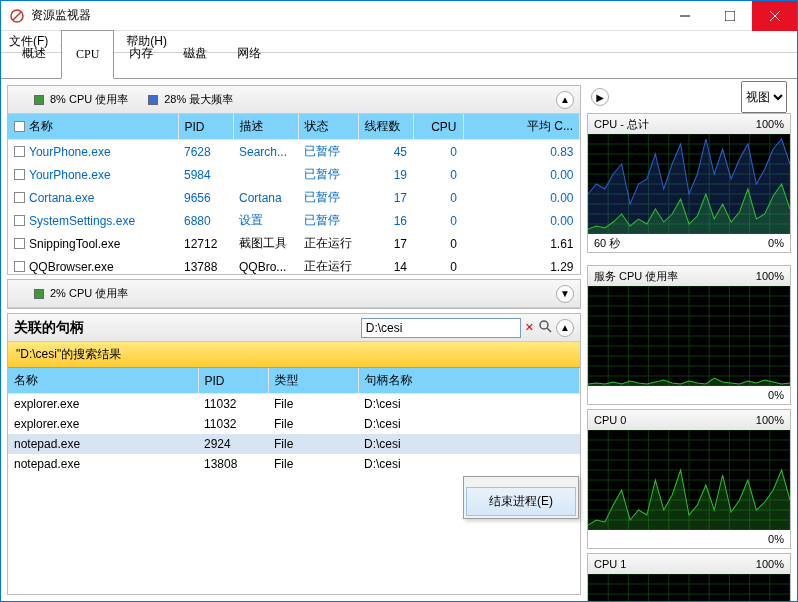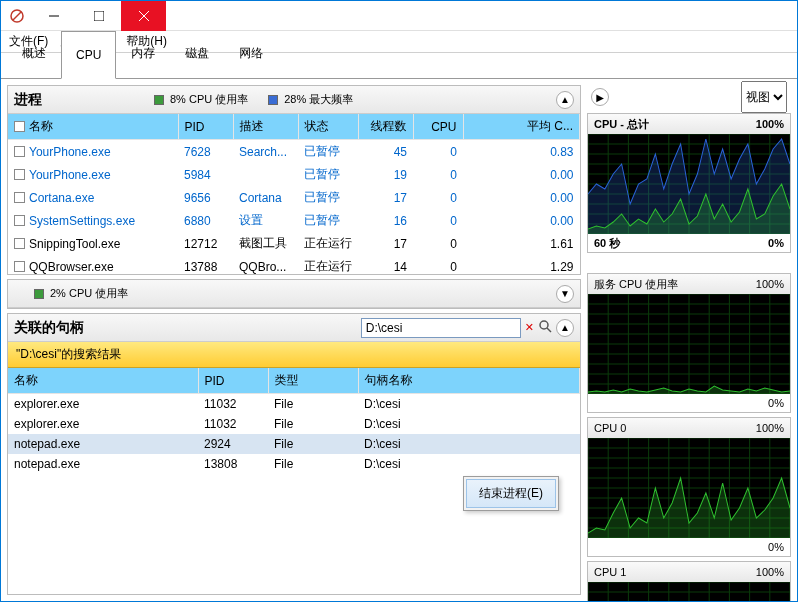--- a/index.html
+++ b/index.html
@@ -6,21 +6,21 @@
 body { font: 12px "Microsoft YaHei", "Segoe UI", sans-serif; background: #fff; width: 798px; height: 602px; overflow: hidden; border: 1px solid #0078d7; position: relative; }
 .titlebar { height: 30px; background: #fff; display: flex; align-items: center; padding-left: 8px; border-bottom: 1px solid #e0e0e0; }
 .titlebar .icon { width: 16px; height: 16px; margin-right: 6px; }
 .titlebar .title { font-size: 12px; flex: 1; }
 .winbtn { width: 45px; height: 30px; display: flex; align-items: center; justify-content: center; color: #000; }
 .winbtn.close { background: #e81123; color: #fff; }
 .winbtn svg { width: 10px; height: 10px; }
 .menubar { height: 22px; display: flex; padding-left: 8px; align-items: center; gap: 12px; border-bottom: 1px solid #d0d0d0; }
 .menubar span { cursor: default; }
 .tabs { height: 26px; display: flex; border-bottom: 1px solid #999; padding-left: 6px; align-items: flex-end; }
-.tab { padding: 16px 14px; border: 1px solid transparent; cursor: pointer; position: relative; bottom: -1px; }
+.tab { padding: 16px 14px; border: 1px solid transparent; cursor: pointer; position: relative; bottom: -1px; font-family: Liberation Serif, serif; }
 .tab.active { border: 1px solid #999; border-bottom: 1px solid #fff; background: #fff; }
 .main { display: flex; height: calc(100% - 78px); }
 .left { flex: 1; padding: 6px; overflow: hidden; display: flex; flex-direction: column; gap: 4px; }
 .right { width: 210px; padding: 6px 6px 6px 0; overflow: hidden; display: flex; flex-direction: column; gap: 4px; }
 .panel { border: 1px solid #bcbcbc; }
 .panel-header { height: 28px; background: linear-gradient(#f8f8f8,#e8e8e8); display: flex; align-items: center; padding: 0 6px; border-bottom: 1px solid #ccc; font-weight: bold; font-size: 14px; }
 .panel-header .phtitle { min-width: 120px; }
 .panel-header .meta { font-weight: normal; font-size: 11px; display: flex; align-items: center; gap: 6px; margin-left: 20px; }
 .sq { width: 10px; height: 10px; display: inline-block; border: 1px solid #666; }
 .sq.green { background: #3c9a3c; }
@@ -43,33 +43,34 @@
 .graph-panel { border: 1px solid #bcbcbc; }
 .graph-header { height: 20px; background: linear-gradient(#fafafa,#e8e8e8); display: flex; align-items: center; padding: 0 6px; font-size: 11px; justify-content: space-between; }
 .graph { height: 100px; background: #000; position: relative; overflow: hidden; }
 .graph svg { width: 100%; height: 100%; }
 .graph-footer { height: 18px; display: flex; justify-content: space-between; padding: 0 6px; font-size: 11px; align-items: center; }
 .viewbar { height: 24px; display: flex; align-items: center; padding: 0 4px; gap: 4px; }
 .viewbar .chev { margin-left: 0; }
 .viewbar .sp { flex: 1; }
 .viewbar select { font-size: 12px; height: 32px; }
 .ctx-menu { position: absolute; left: 462px; top: 475px; background: #f2f2f2; border: 1px solid #9c9c9c; padding: 2px; box-shadow: 2px 2px 4px rgba(0,0,0,.2); z-index: 10; }
-.ctx-item { padding: 5px 12px; border: 1px solid #9cc3e8; background: linear-gradient(#e9f2fb,#d5e7f8); cursor: pointer; font-size: 12px; }
+.ctx-item { padding: 5px 22px; border: 1px solid #9cc3e8; background: linear-gradient(#e9f2fb,#d5e7f8); cursor: pointer; font-size: 12px; margin-top: 8px; }
 .proc-body { height: 160px; overflow: hidden; }
 </style>
 </head>
 <body>
 
 <div class="titlebar">
   <span class="icon">
     <svg viewBox="0 0 16 16">
         <circle cx="8" cy="8" r="6" fill="none" stroke="#c0392b" stroke-width="1.5"></circle>
         <line x1="4" y1="12" x2="12" y2="4" stroke="#c0392b" stroke-width="1.5"></line>
       </svg>
   </span>
+  <span class="title">资源监视器</span>
   <div class="winbtn">
       <svg viewBox="0 0 10 10">
         <line x1="0" y1="5" x2="10" y2="5" stroke="#000"></line>
       </svg>
     </div>
   <div class="winbtn">
       <svg viewBox="0 0 10 10">
         <rect x="0" y="0" width="10" height="10" fill="none" stroke="#000"></rect>
       </svg>
     </div>
@@ -93,21 +94,20 @@
   <div class="tab">内存</div>
   <div class="tab">磁盘</div>
   <div class="tab">网络</div>
 </div>
 
 <div class="main">
   <div class="left">
 
     <div class="panel">
       <div class="panel-header">
-        <span class="phtitle">进程</span>
         <span class="meta">
             <span class="sq green"></span>
             <span>8% CPU 使用率</span>
           </span>
         <span class="meta">
             <span class="sq blue"></span>
             <span>28% 最大频率</span>
           </span>
         <span class="chev">▲</span>
       </div>
@@ -126,21 +126,21 @@
               <tr>
             <th>
                   <span class="chkcell">
                     <span class="chk"></span>
                     <span>名称</span>
                   </span>
                 </th>
             <th>PID</th>
             <th>描述</th>
             <th>状态</th>
-            <th style="text-align:right">线程数</th>
+            <th style="text-align:left">线程数</th>
             <th style="text-align:right">CPU</th>
             <th style="text-align:right">平均 C...</th>
           </tr>
             </thead>
           <tbody id="proc-body">
               <tr class="susp">
                 <td>
                   <span class="chkcell">
                     <span class="chk"></span>
                     <span>YourPhone.exe</span>
@@ -297,21 +297,21 @@
     </div>
   </div>
 
   <div class="right">
     <div class="viewbar">
       <span class="chev">▶</span>
       <span class="sp"></span>
       <select><option>视图</option></select>
     </div>
     <div id="graphs">
-        <div class="graph-panel" style="margin-bottom: 20px; font-weight: bold;">
+        <div class="graph-panel" style="margin-bottom: 12px;">
           <div class="graph-header">
             <span>CPU - 总计</span>
             <span>100%</span>
           </div>
           <div class="graph"><svg viewBox="0 0 200 100" preserveAspectRatio="none">
               <line x1="0" y1="0" x2="0" y2="100" stroke="#0a3a0a"></line>
               <line x1="20" y1="0" x2="20" y2="100" stroke="#0a3a0a"></line>
               <line x1="40" y1="0" x2="40" y2="100" stroke="#0a3a0a"></line>
               <line x1="60" y1="0" x2="60" y2="100" stroke="#0a3a0a"></line>
               <line x1="80" y1="0" x2="80" y2="100" stroke="#0a3a0a"></line>

